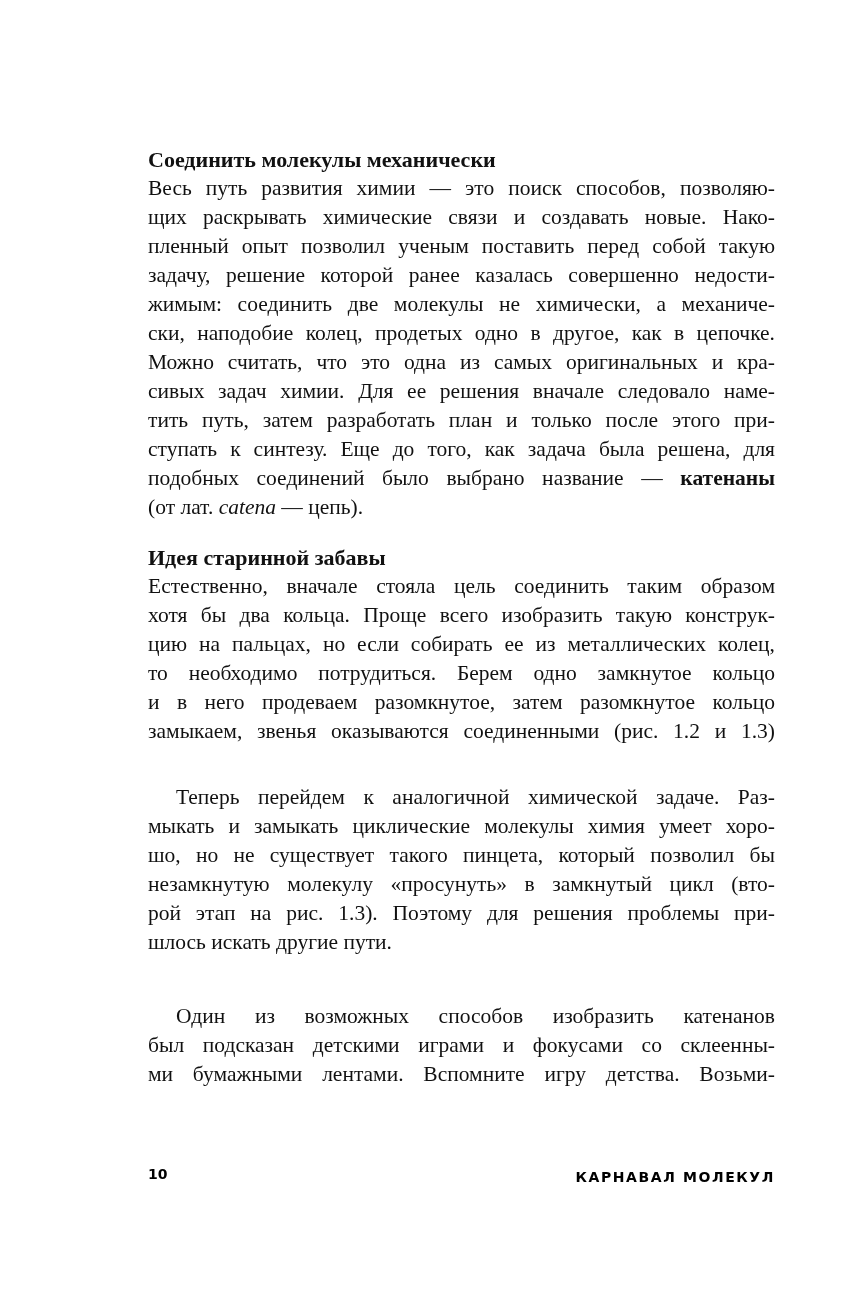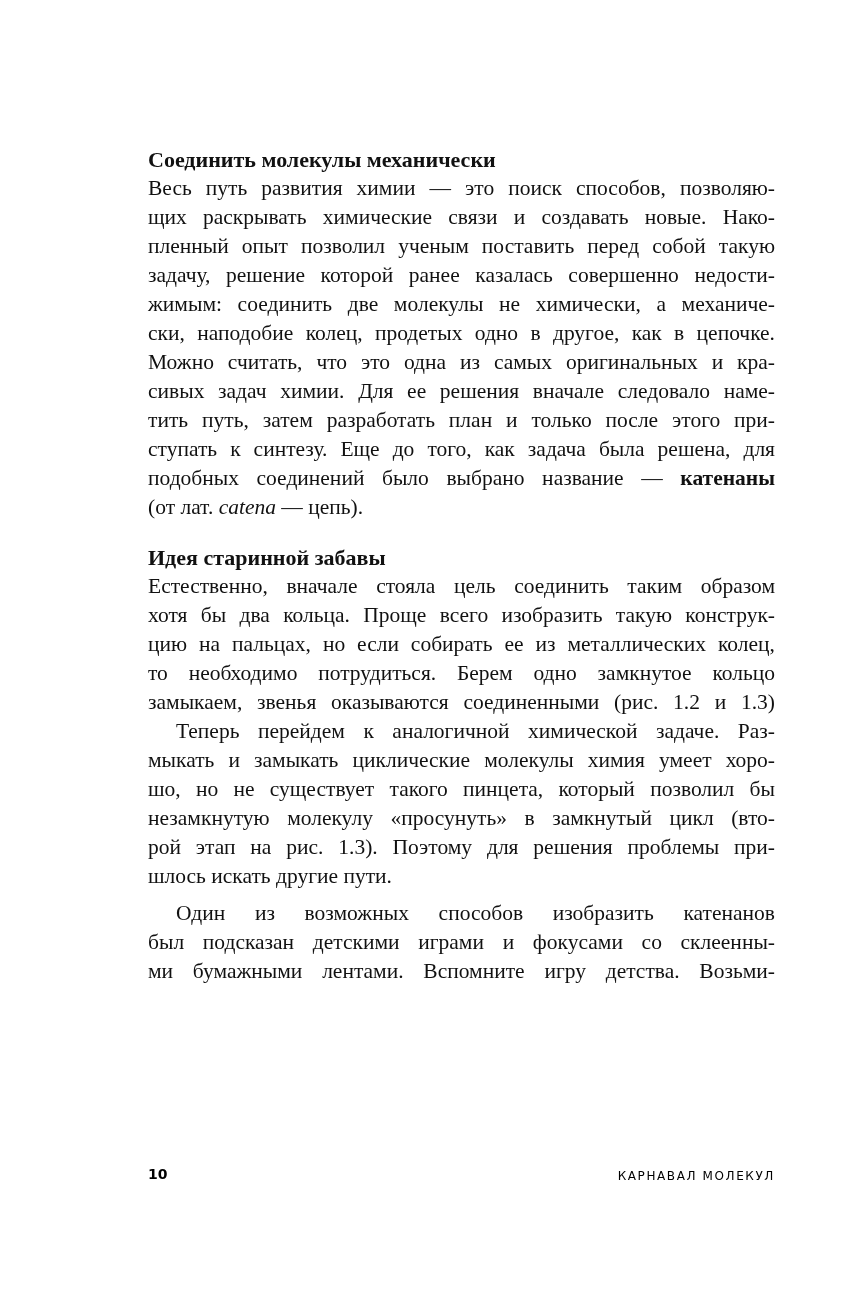--- a/index.html
+++ b/index.html
@@ -4,31 +4,31 @@
 <style>
   html, body { margin: 0; padding: 0; background: #ffffff; }
   body { width: 863px; height: 1300px; position: relative; overflow: hidden; }
   .page {
     position: absolute; left: 148px; top: 124px; width: 627px;
     font-family: "Liberation Serif", "DejaVu Serif", serif;
     font-size: 21.5px; line-height: 29px; color: #111111;
   }
   .line { display: block; white-space: nowrap; text-align: justify; text-align-last: justify; height: 29px; }
   .line.last { text-align-last: left; }
-  .indent { padding-left: 28px; }
+  .indent { padding-left: 28px; margin-top: 37px; }
   .heading { font-weight: bold; font-size: 22px; display: block; height: 29px; white-space: nowrap; }
   .gap { height: 21px; }
   .bold { font-weight: bold; }
   .ital { font-style: italic; }
   .footer {
     position: absolute; left: 148px; top: 1166px; width: 627px; height: 24px;
     font-family: "DejaVu Sans", "Liberation Sans", sans-serif;
   }
   .page-number { position: absolute; left: 0; top: 0; font-weight: bold; font-size: 14px; color: #000; }
-  .running-title { position: absolute; right: 0; top: 3px; font-weight: normal; font-size: 12px; letter-spacing: 1.6px; color: #000; }
+  .running-title { position: absolute; right: 0; top: 3px; font-weight: bold; font-size: 14px; letter-spacing: 1.6px; color: #000; }
 </style>
 </head>
 <body>
 
 <div class="page">
 
   <div class="gap"></div>
 
   <div>
     <span class="heading">Соединить молекулы механически</span>
@@ -48,20 +48,21 @@
 
   <div class="gap"></div>
 
   <div>
     <span class="heading">Идея старинной забавы</span>
     <div>
       <span class="line">Естественно, вначале стояла цель соединить таким образом</span>
       <span class="line">хотя бы два кольца. Проще всего изобразить такую конструк-</span>
       <span class="line">цию на пальцах, но если собирать ее из металлических колец,</span>
       <span class="line">то необходимо потрудиться. Берем одно замкнутое кольцо</span>
+      <span class="line">и в него продеваем разомкнутое, затем разомкнутое кольцо</span>
       <span class="line">замыкаем, звенья оказываются соединенными (рис. 1.2 и 1.3)</span>
     </div>
     <div>
       <span class="line indent">Теперь перейдем к аналогичной химической задаче. Раз-</span>
       <span class="line">мыкать и замыкать циклические молекулы химия умеет хоро-</span>
       <span class="line">шо, но не существует такого пинцета, который позволил бы</span>
       <span class="line">незамкнутую молекулу «просунуть» в замкнутый цикл (вто-</span>
       <span class="line">рой этап на рис. 1.3). Поэтому для решения проблемы при-</span>
       <span class="line last">шлось искать другие пути.</span>
     </div>

